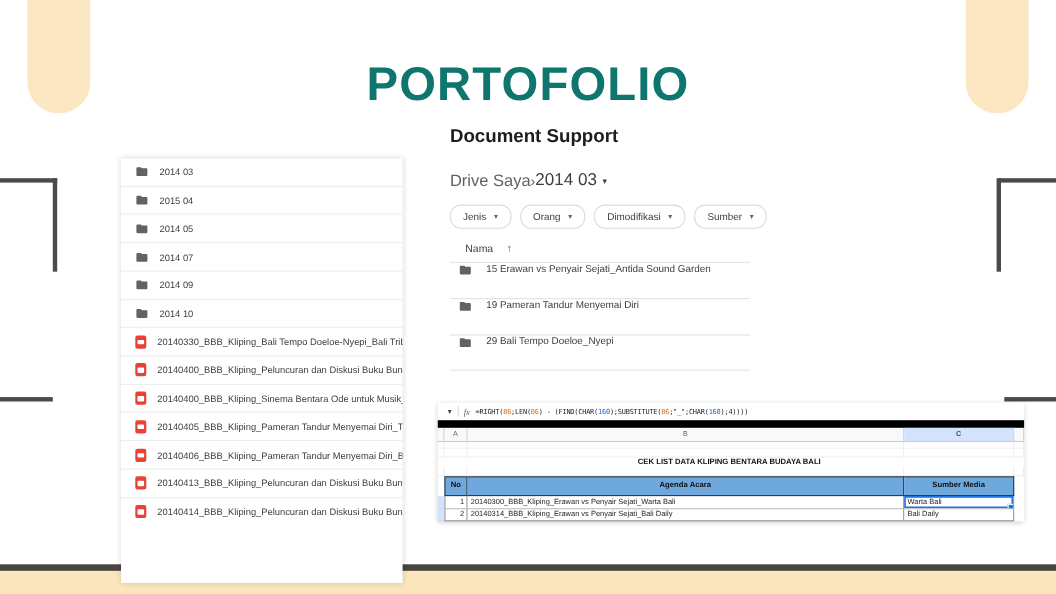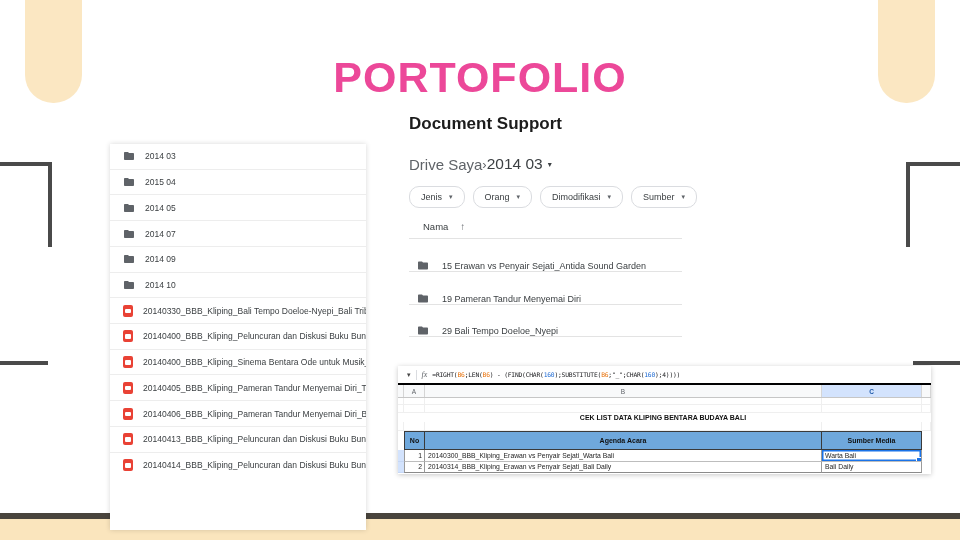--- a/index.html
+++ b/index.html
@@ -21,21 +21,21 @@
   .brk { position:absolute; background:var(--dark); z-index:1; }
   .brk-l-top  { left:0;   top:162px; width:52px; height:4px; }
   .brk-l-vert { left:48px; top:162px; width:4px;  height:85px; }
   .brk-l-dash { left:0;   top:361px; width:48px; height:4px; }
   .brk-r-top  { left:908px; top:162px; width:52px; height:4px; }
   .brk-r-vert { left:906px; top:162px; width:4px;  height:85px; }
   .brk-r-dash { left:913px; top:361px; width:47px; height:4px; }
 
   
   .title { position:absolute; left:0; top:53px; width:960px; text-align:center;
-           font-size:43px; font-weight:800; letter-spacing:1px; color:#ec4899; z-index:2;}
+           font-size:43px; font-weight:800; letter-spacing:1px; color:#0f766e; z-index:2;}
   .subtitle { position:absolute; left:409px; top:114px; font-size:17px;
               font-weight:700; color:#1c1c1c; z-index:2;}
 
   
   .card-left { position:absolute; left:110px; top:144px; width:256px; height:386px;
                background:#fff; box-shadow:0 0 5px rgba(0,0,0,.16); z-index:3;
                display:flex; flex-direction:column; }
   .lrow { height:25.73px; box-sizing:border-box; display:flex; align-items:center;
           gap:10px; padding-left:13px; border-bottom:1px solid #ededed;
           font-size:8.5px; color:#3c4043; white-space:nowrap; overflow:hidden; }
@@ -56,31 +56,31 @@
   .crumb-cur .caret { font-size:8px; color:#3c4043; }
   .chips { position:absolute; left:409px; top:186px; display:flex; gap:8px; z-index:2; }
   .chip { border:1px solid #dadce0; border-radius:10px; padding:5px 11px;
           font-size:9px; color:#3c4043; display:flex; align-items:center; gap:7px;
           background:#fff;text-align:center; }
   .chip .caret { font-size:7px; color:var(--text_gray); }
   .namehdr { position:absolute; left:409px; top:221px; display:flex; gap:12px;
              align-items:center; font-size:9.5px; color:#3c4043; z-index:2;padding-left:14px; }
   .namehdr .arrow { font-size:10px; color:var(--text_gray); }
   .drive-list { position:absolute; left:409px; top:238px; width:273px; z-index:2; }
-  .drow { height:33px; box-sizing:border-box; display:flex; align-items:flex-end; gap:13px;
+  .drow { height:33px; box-sizing:border-box; display:flex; align-items:flex-start; gap:13px;
           padding-left:8px; border-top:1px solid #e3e3e3; font-size:9px; color:#3c4043; }
   .drow:last-of-type { border-bottom:1px solid #e3e3e3; }
   .drow .fold-ic svg { width:13px; height:13px; }
 
   
   .sheet { position:absolute; left:398px; top:366px; width:533px; height:108px;
            background:#fff; box-shadow:0 1px 5px rgba(0,0,0,.22); z-index:2;
            display:flex; flex-direction:column; box-sizing:border-box; }
   .fbar { height:17px; display:flex; align-items:center; gap:5px; padding-left:9px;
-          border-bottom:2px solid #000000; }
+          border-bottom:7px solid #000000; }
   .fbar .caret { font-size:7px; color:#444; }
   .fbar .vdiv  { width:1px; height:10px; background:#dadce0; }
   .fbar .fx    { font-size:8px; font-style:italic; color:var(--text_gray);
                  font-family:"Liberation Serif", serif; }
   .formula { font-family:"DejaVu Sans Mono", monospace; font-size:6.3px;
              letter-spacing:-0.2px; color:#202124; white-space:nowrap; }
   .formula .ref { color:var(--formula_ref); }
   .formula .num { color:var(--formula_num); }
   .srow { display:flex; box-sizing:border-box; }
   .srow > div { box-sizing:border-box; }

